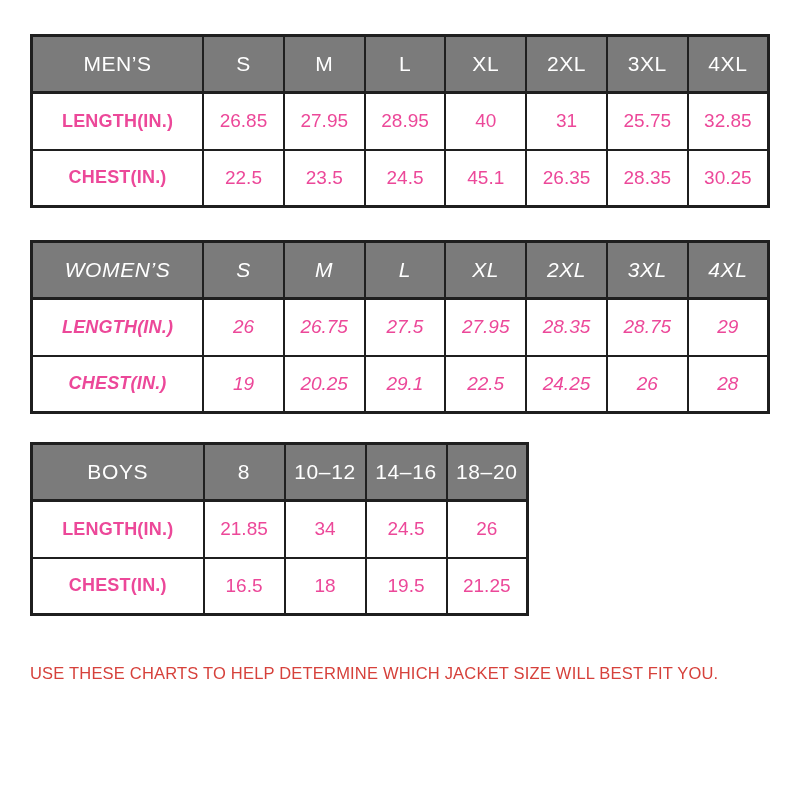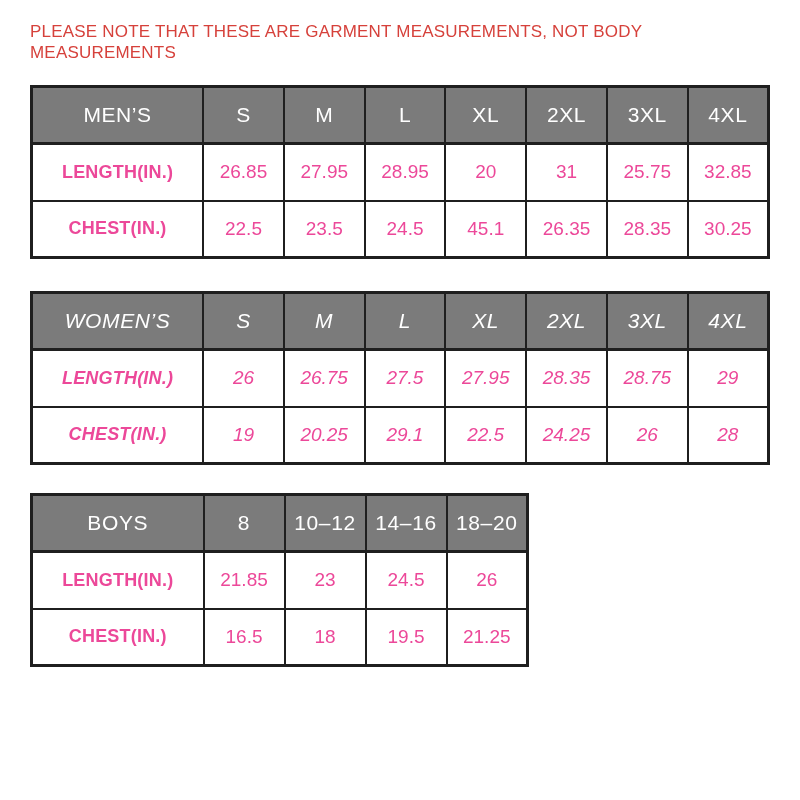--- a/index.html
+++ b/index.html
@@ -71,21 +71,20 @@
     letter-spacing: 0.2px;
     font-weight: 400;
   }
 </style>
 </head>
 <body>
 
 <div class="page">
 
 
-  <div class="page-subtitle">PLEASE NOTE THAT THESE ARE GARMENT MEASUREMENTS, NOT BODY MEASUREMENTS</div>
 
   <table class="size-table t-mens">
     <colgroup>
       <col class="c-label">
         <col class="c-size">
         <col class="c-size">
         <col class="c-size">
         <col class="c-size">
         <col class="c-size">
         <col class="c-size">
@@ -102,21 +101,21 @@
         <th>3XL</th>
         <th>4XL</th>
       </tr>
     </thead>
     <tbody>
       <tr>
         <td class="row-label">LENGTH(IN.)</td>
         <td>26.85</td>
         <td>27.95</td>
         <td>28.95</td>
-        <td>20</td>
+        <td>40</td>
         <td>31</td>
         <td>25.75</td>
         <td>32.85</td>
       </tr>
       <tr>
         <td class="row-label">CHEST(IN.)</td>
         <td>22.5</td>
         <td>23.5</td>
         <td>24.5</td>
         <td>45.1</td>
@@ -188,28 +187,29 @@
         <th>8</th>
         <th>10–12</th>
         <th>14–16</th>
         <th>18–20</th>
       </tr>
     </thead>
     <tbody>
       <tr>
         <td class="row-label">LENGTH(IN.)</td>
         <td>21.85</td>
-        <td>23</td>
+        <td>34</td>
         <td>24.5</td>
         <td>26</td>
       </tr>
       <tr>
         <td class="row-label">CHEST(IN.)</td>
         <td>16.5</td>
         <td>18</td>
         <td>19.5</td>
         <td>21.25</td>
       </tr>
     </tbody>
   </table>
 
+  <div class="footer-note">USE THESE CHARTS TO HELP DETERMINE WHICH JACKET SIZE WILL BEST FIT YOU.</div>
 
 </div>
 
 </body></html>

